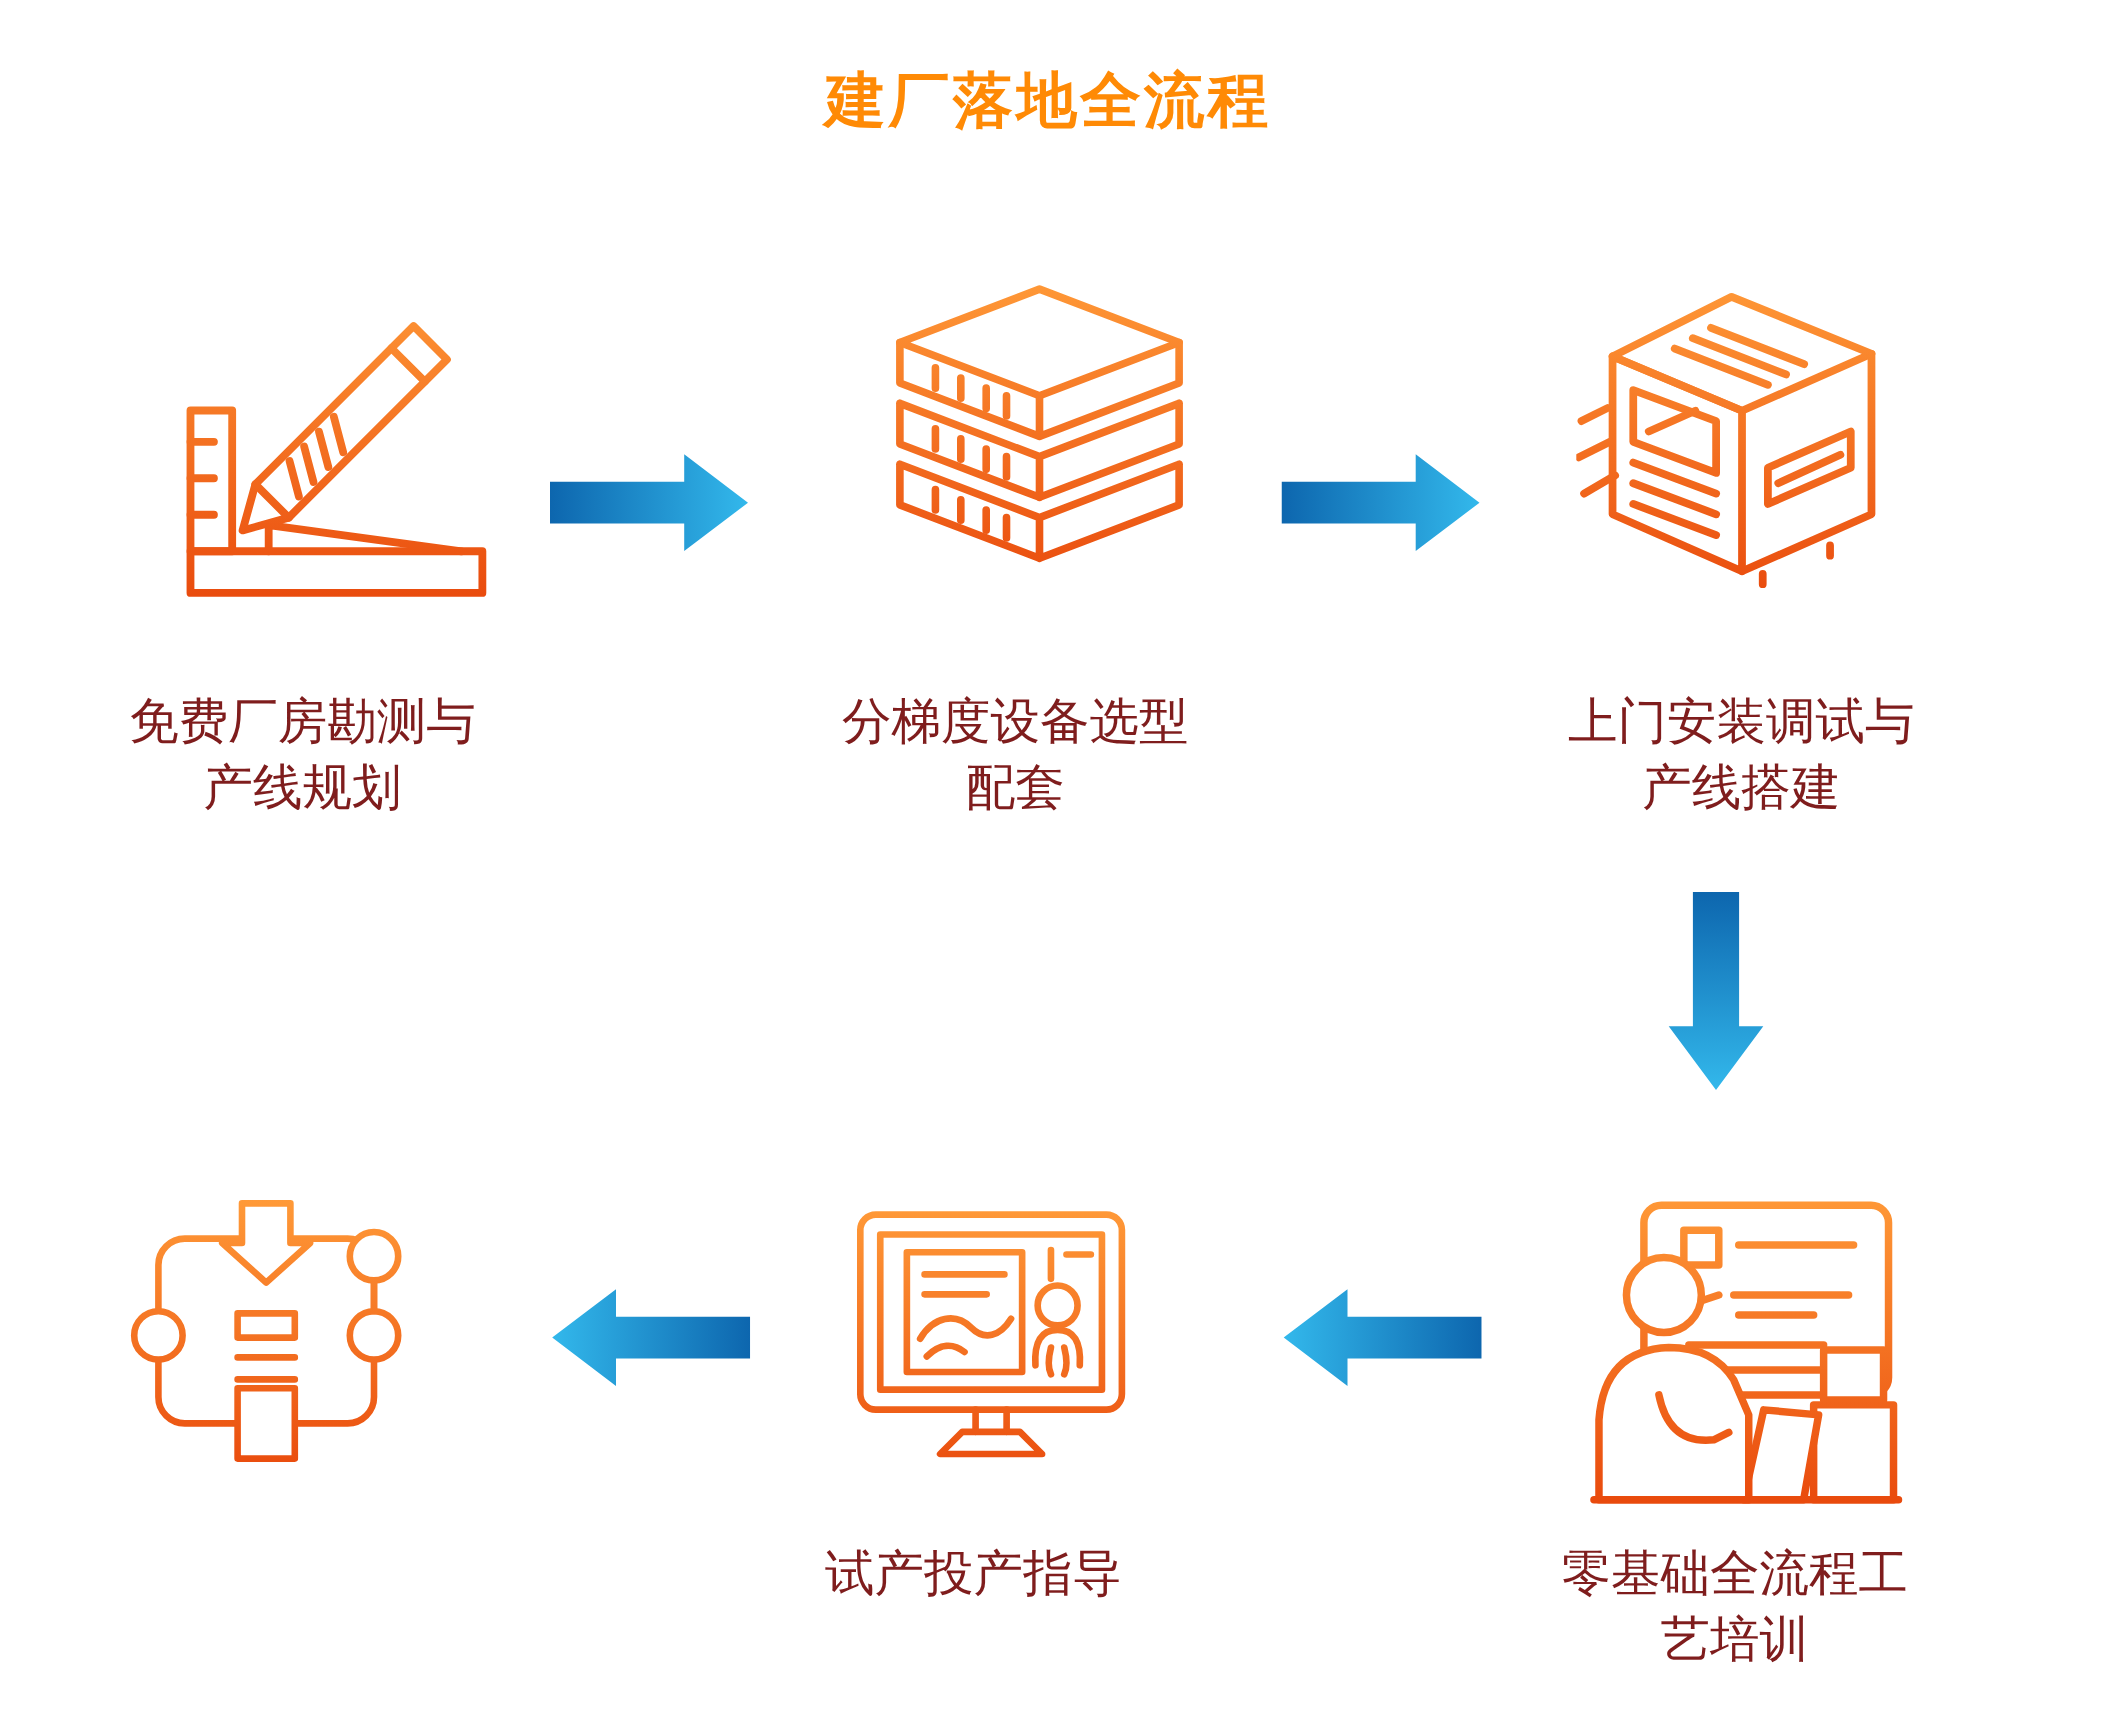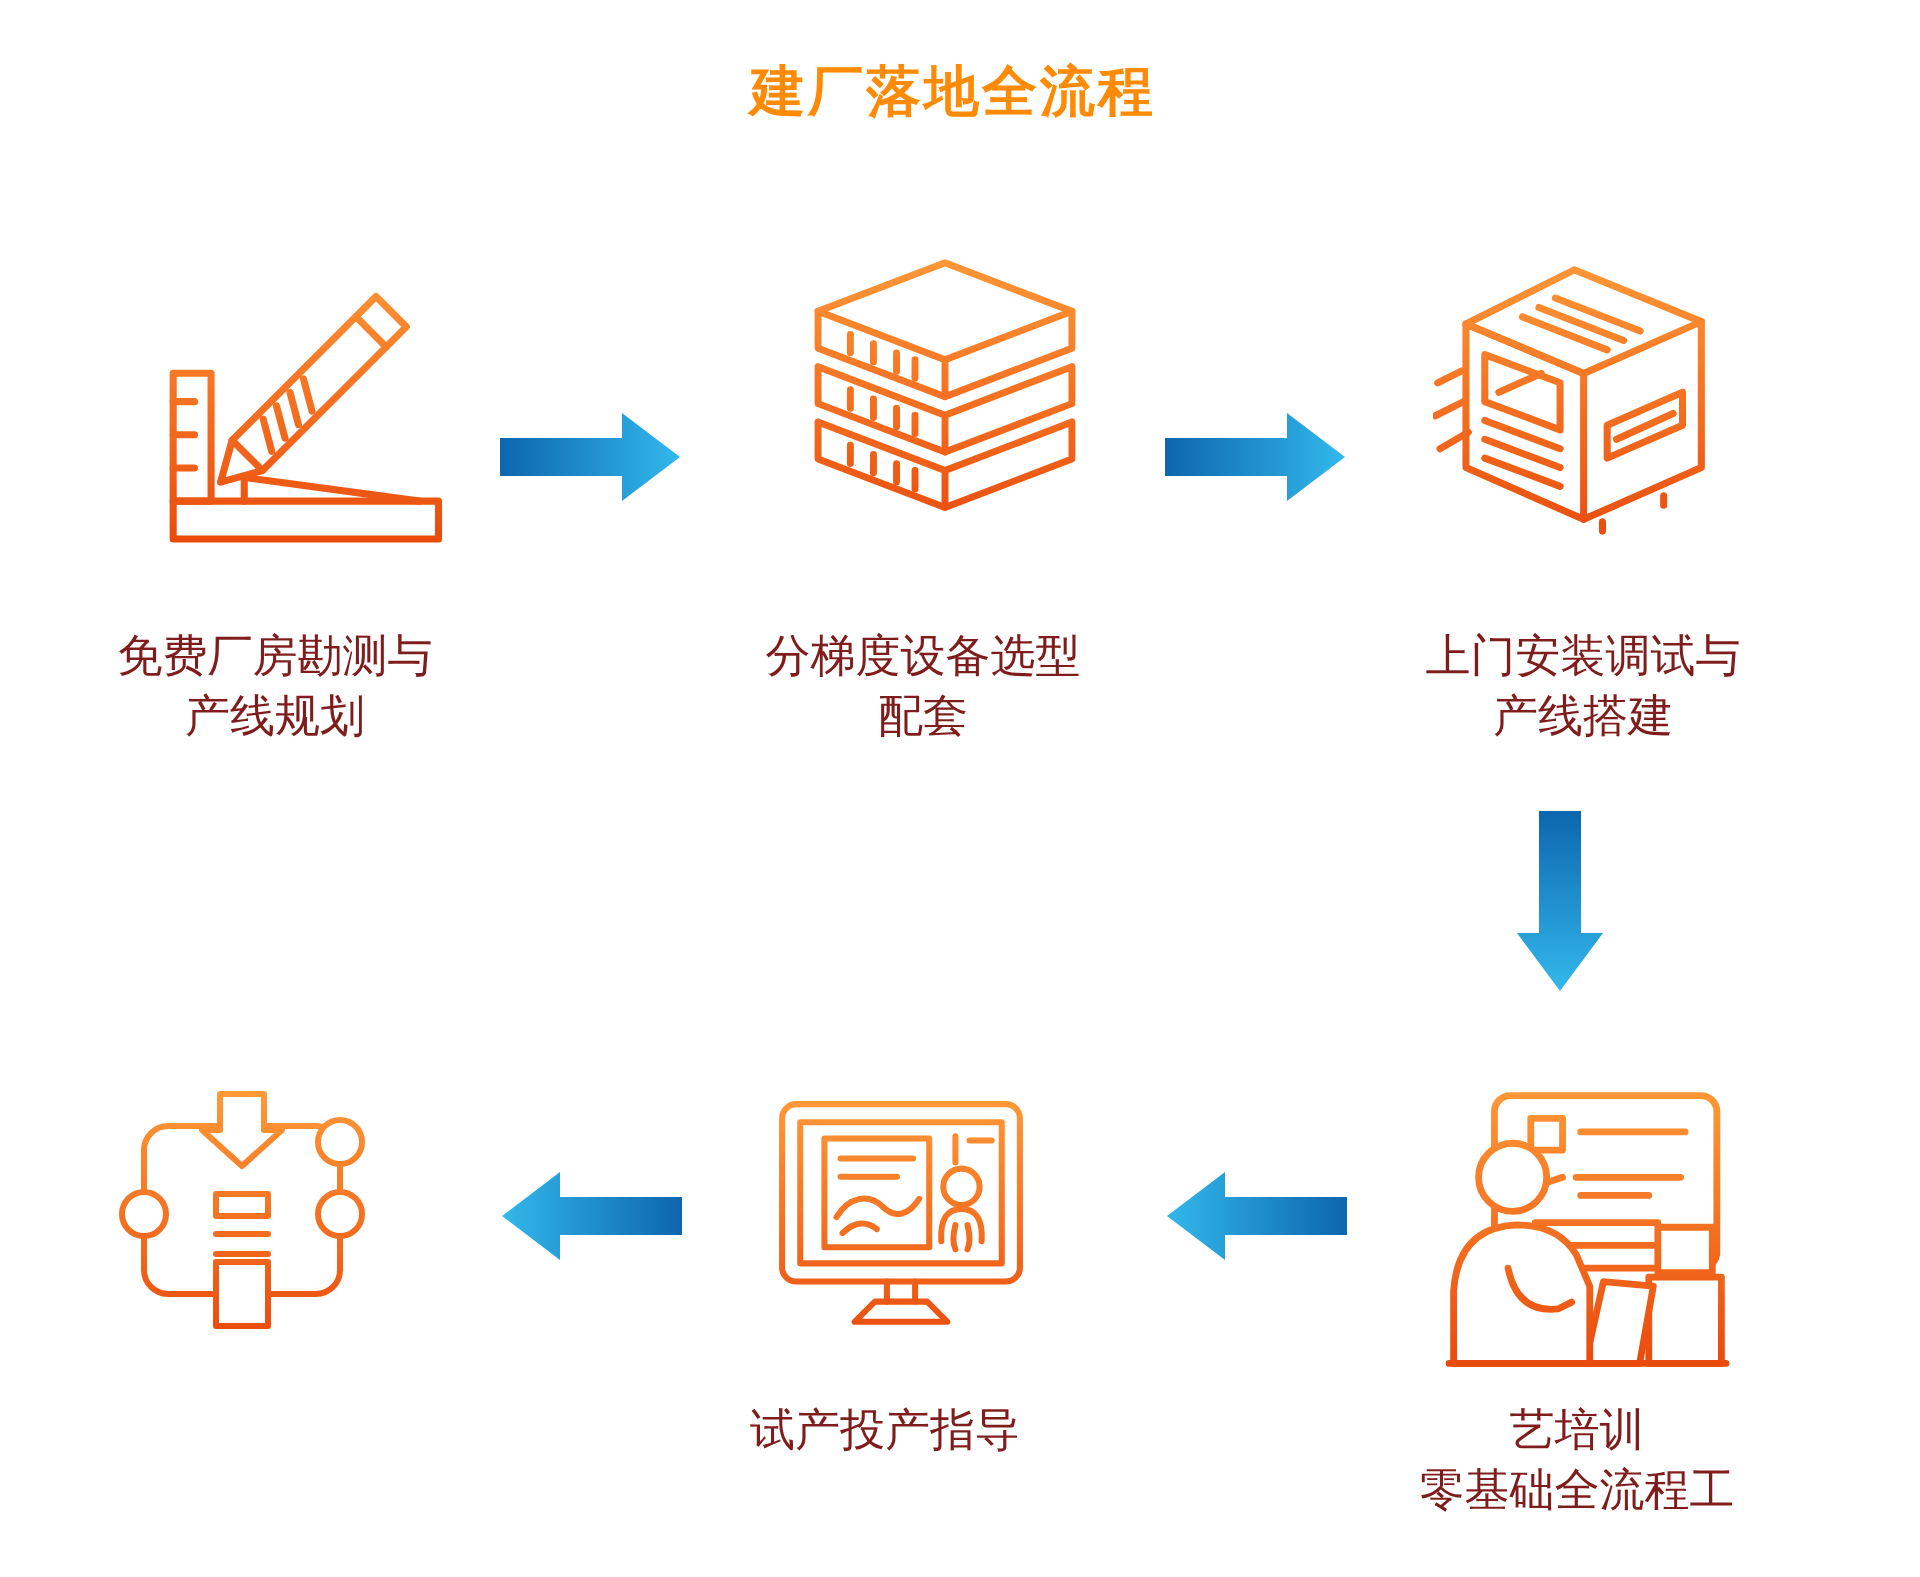--- a/index.html
+++ b/index.html
@@ -177,20 +177,20 @@
         <polygon fill="url(#gradLeft)" points="182,27 60,27 60,2 2,46 60,90 60,65 182,65"></polygon>
       </svg>
   </div>
   <div class="arrow" style="left:500px;top:1170px;width:182px;height:92px;">
     <svg viewBox="0 0 182 92">
         <polygon fill="url(#gradLeft)" points="182,27 60,27 60,2 2,46 60,90 60,65 182,65"></polygon>
       </svg>
   </div>
 
   <div class="label" style="left:1357px;top:1400px;">
+    <span>零基础全流程工</span>
     <span>艺培训</span>
-    <span>零基础全流程工</span>
   </div>
   <div class="label" style="left:665px;top:1400px;">
     <span>试产投产指导</span>
   </div>
 
 </div>
 
 </body></html>

